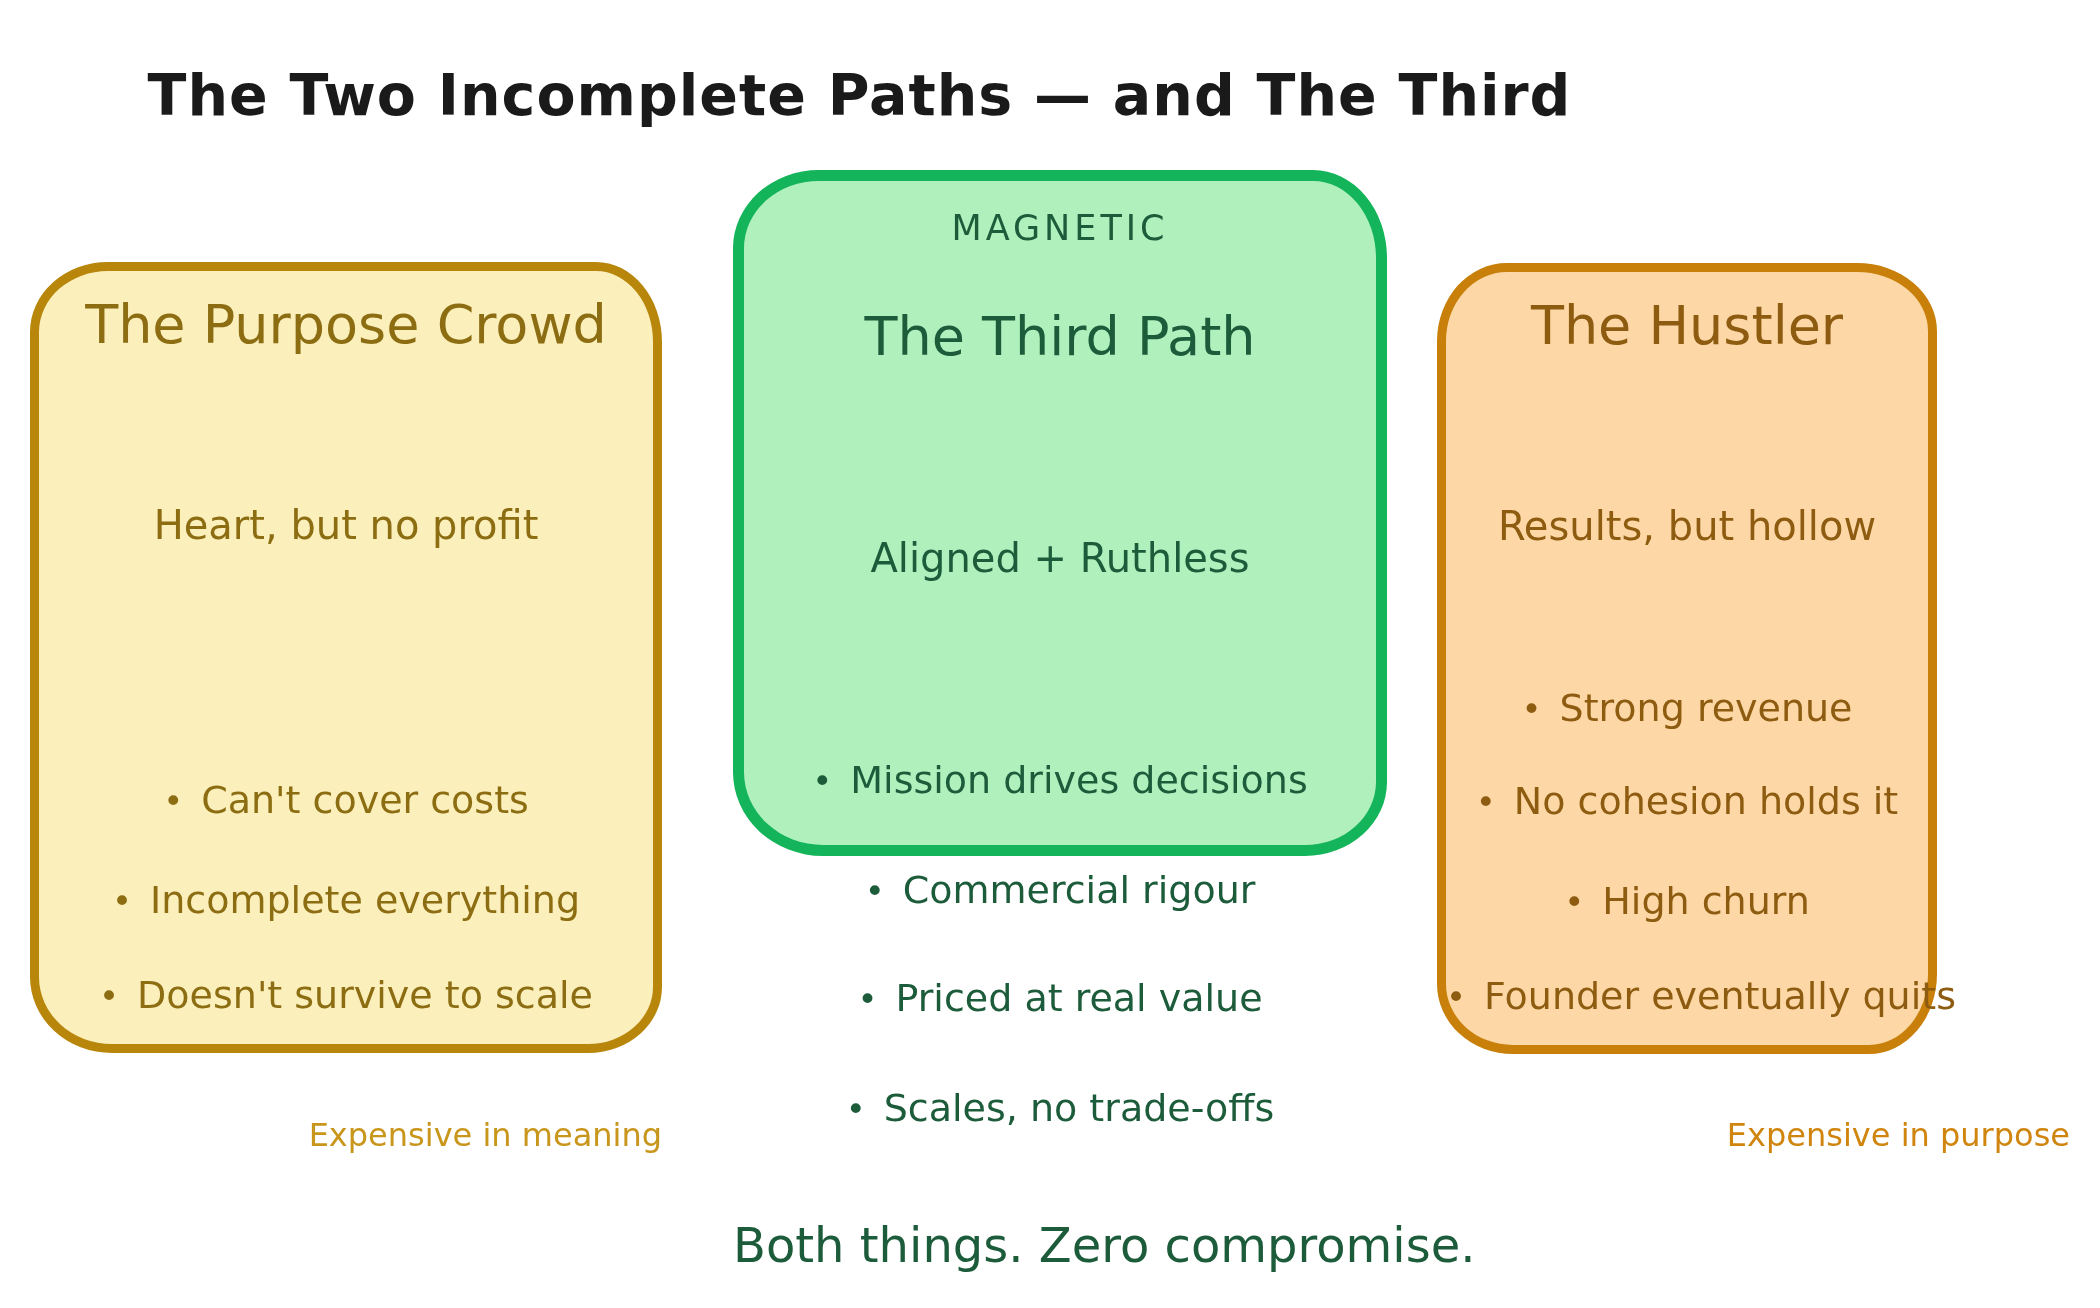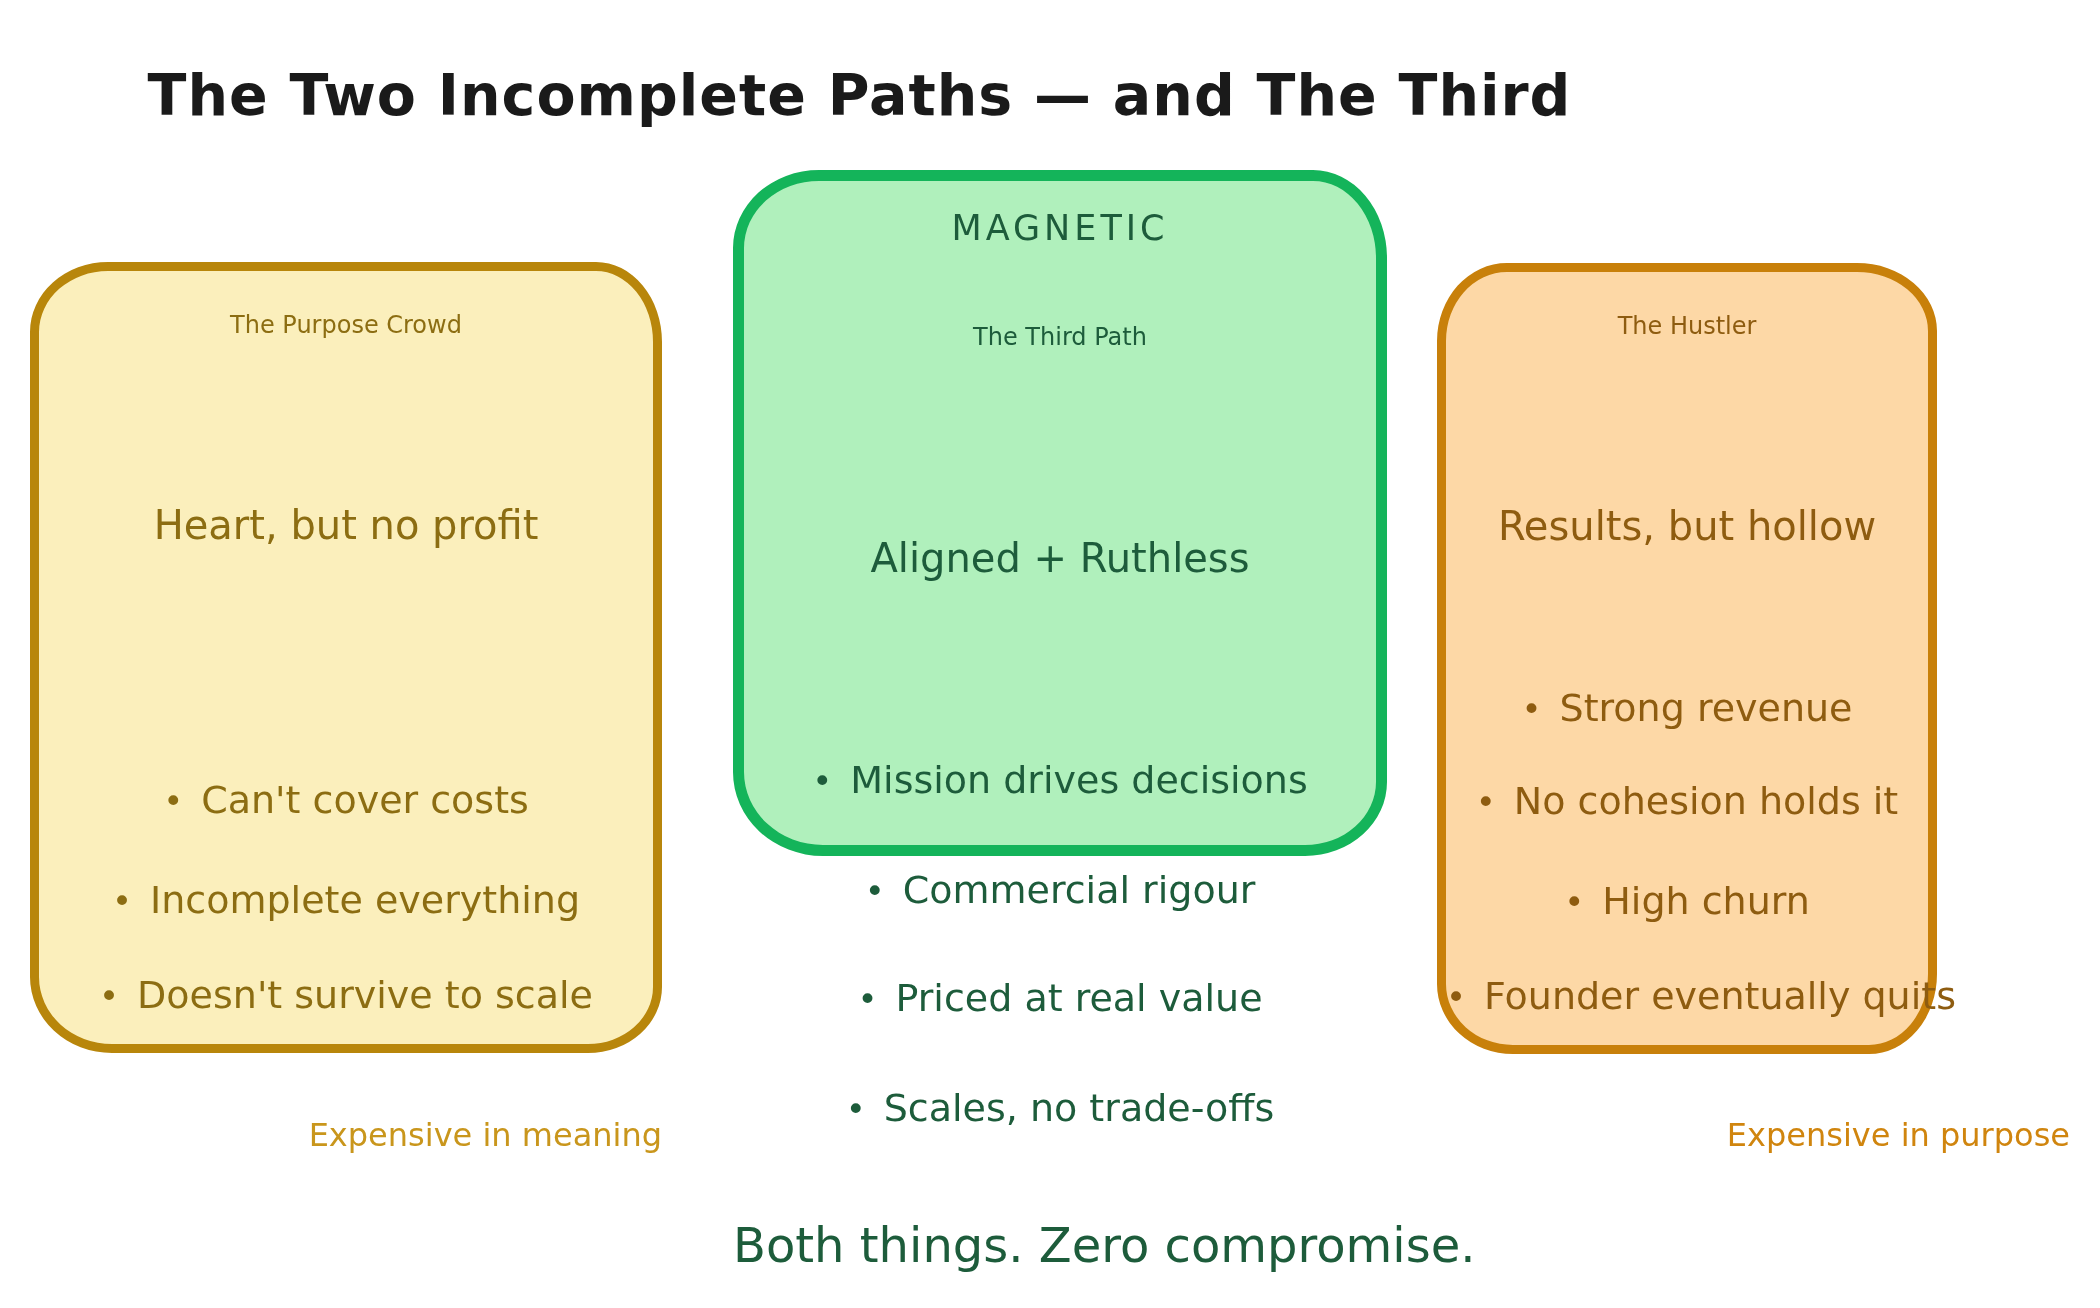--- a/index.html
+++ b/index.html
@@ -73,21 +73,21 @@
   .line {
     position: absolute;
     left: 0;
     width: 100%;
     height: 48px;
     line-height: 48px;
     text-align: center;
     white-space: nowrap;
     overflow: visible;
   }
-  .card-header   { font-size: 24px; }
+  .card-header   { font-size: 54px; }
   .card-label    { font-size: 35px; letter-spacing: 4px; }
   .card-subtitle { font-size: 40px; }
   .bullet        { font-size: 38px; }
   .bullet .dot   { display: inline-block; margin-right: 18px; font-size: 34px; }
 
   .caption {
     position: absolute;
     height: 46px;
     line-height: 46px;
     text-align: right;

